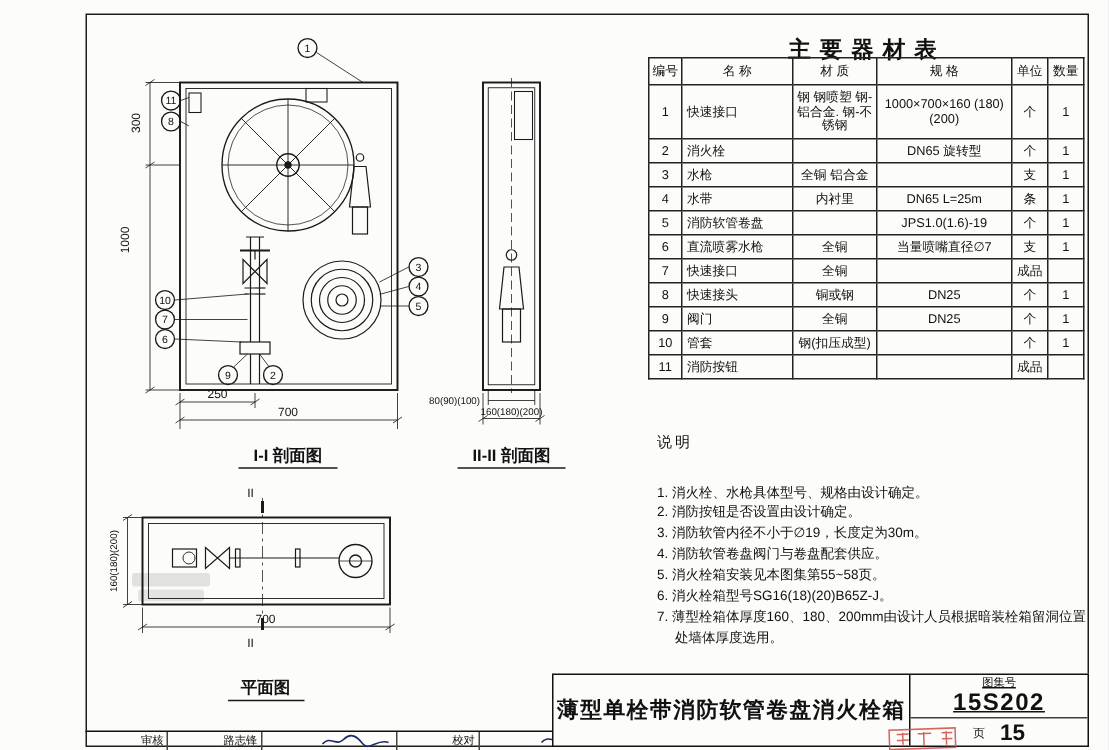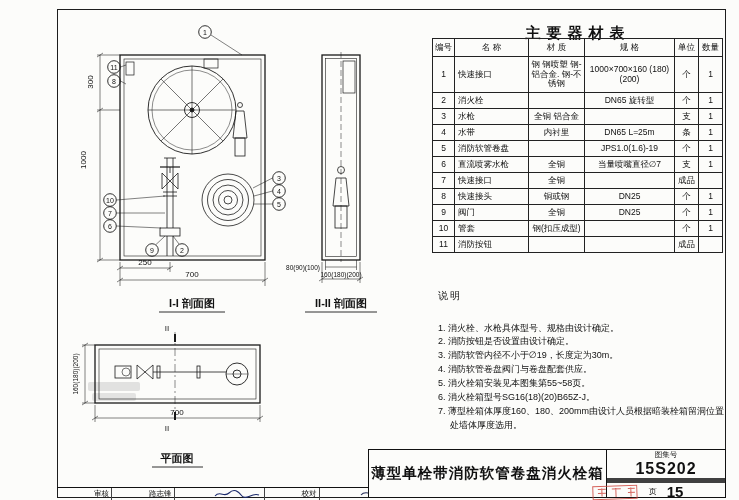--- a/index.html
+++ b/index.html
@@ -20,21 +20,21 @@
   .equip-table td.nm{text-align:left;padding-left:3px;}
   .notes{position:absolute;left:438px;top:288px;width:288px;font-size:9px;line-height:1.55;}
   .note-title{font-size:10px;letter-spacing:2px;margin-bottom:18px;}
   .note-line{padding-left:12px;text-indent:-12px;}
   .titleblock{position:absolute;left:368px;top:449px;width:358px;height:49px;
               border:1.6px solid #111;box-sizing:border-box;display:flex;background:#fcfcfa;}
   .tb-title{flex:1;display:flex;align-items:center;justify-content:center;
             font-size:14.5px;font-weight:bold;letter-spacing:1px;border-right:1.4px solid #111;}
   .tb-right{width:118px;display:flex;flex-direction:column;}
   .tb-row1{flex:1.2;display:flex;flex-direction:column;align-items:center;justify-content:center;
-           border-bottom:5px solid #404040;}
+           border-bottom:1px solid #404040;text-decoration:underline;}
   .tb-atlas-label{font-size:7.5px;}
   .tb-atlas-no{font-size:16px;font-weight:bold;letter-spacing:1px;}
   .tb-row2{flex:1;display:flex;align-items:center;justify-content:center;gap:10px;}
   .tb-page-label{font-size:8px;}
   .tb-page-no{font-size:15px;font-weight:bold;}
   .strip{position:absolute;left:57px;top:487px;width:311px;height:12px;display:flex;
          border-top:1.2px solid #111;font-size:7.5px;overflow:hidden;align-items:flex-start;}
   .strip .cell{border-right:1px solid #444;padding:1px 2px 0;white-space:nowrap;
                box-sizing:border-box;height:12px;margin-left:35px;}
   .strip .sig{padding-top:0;}

